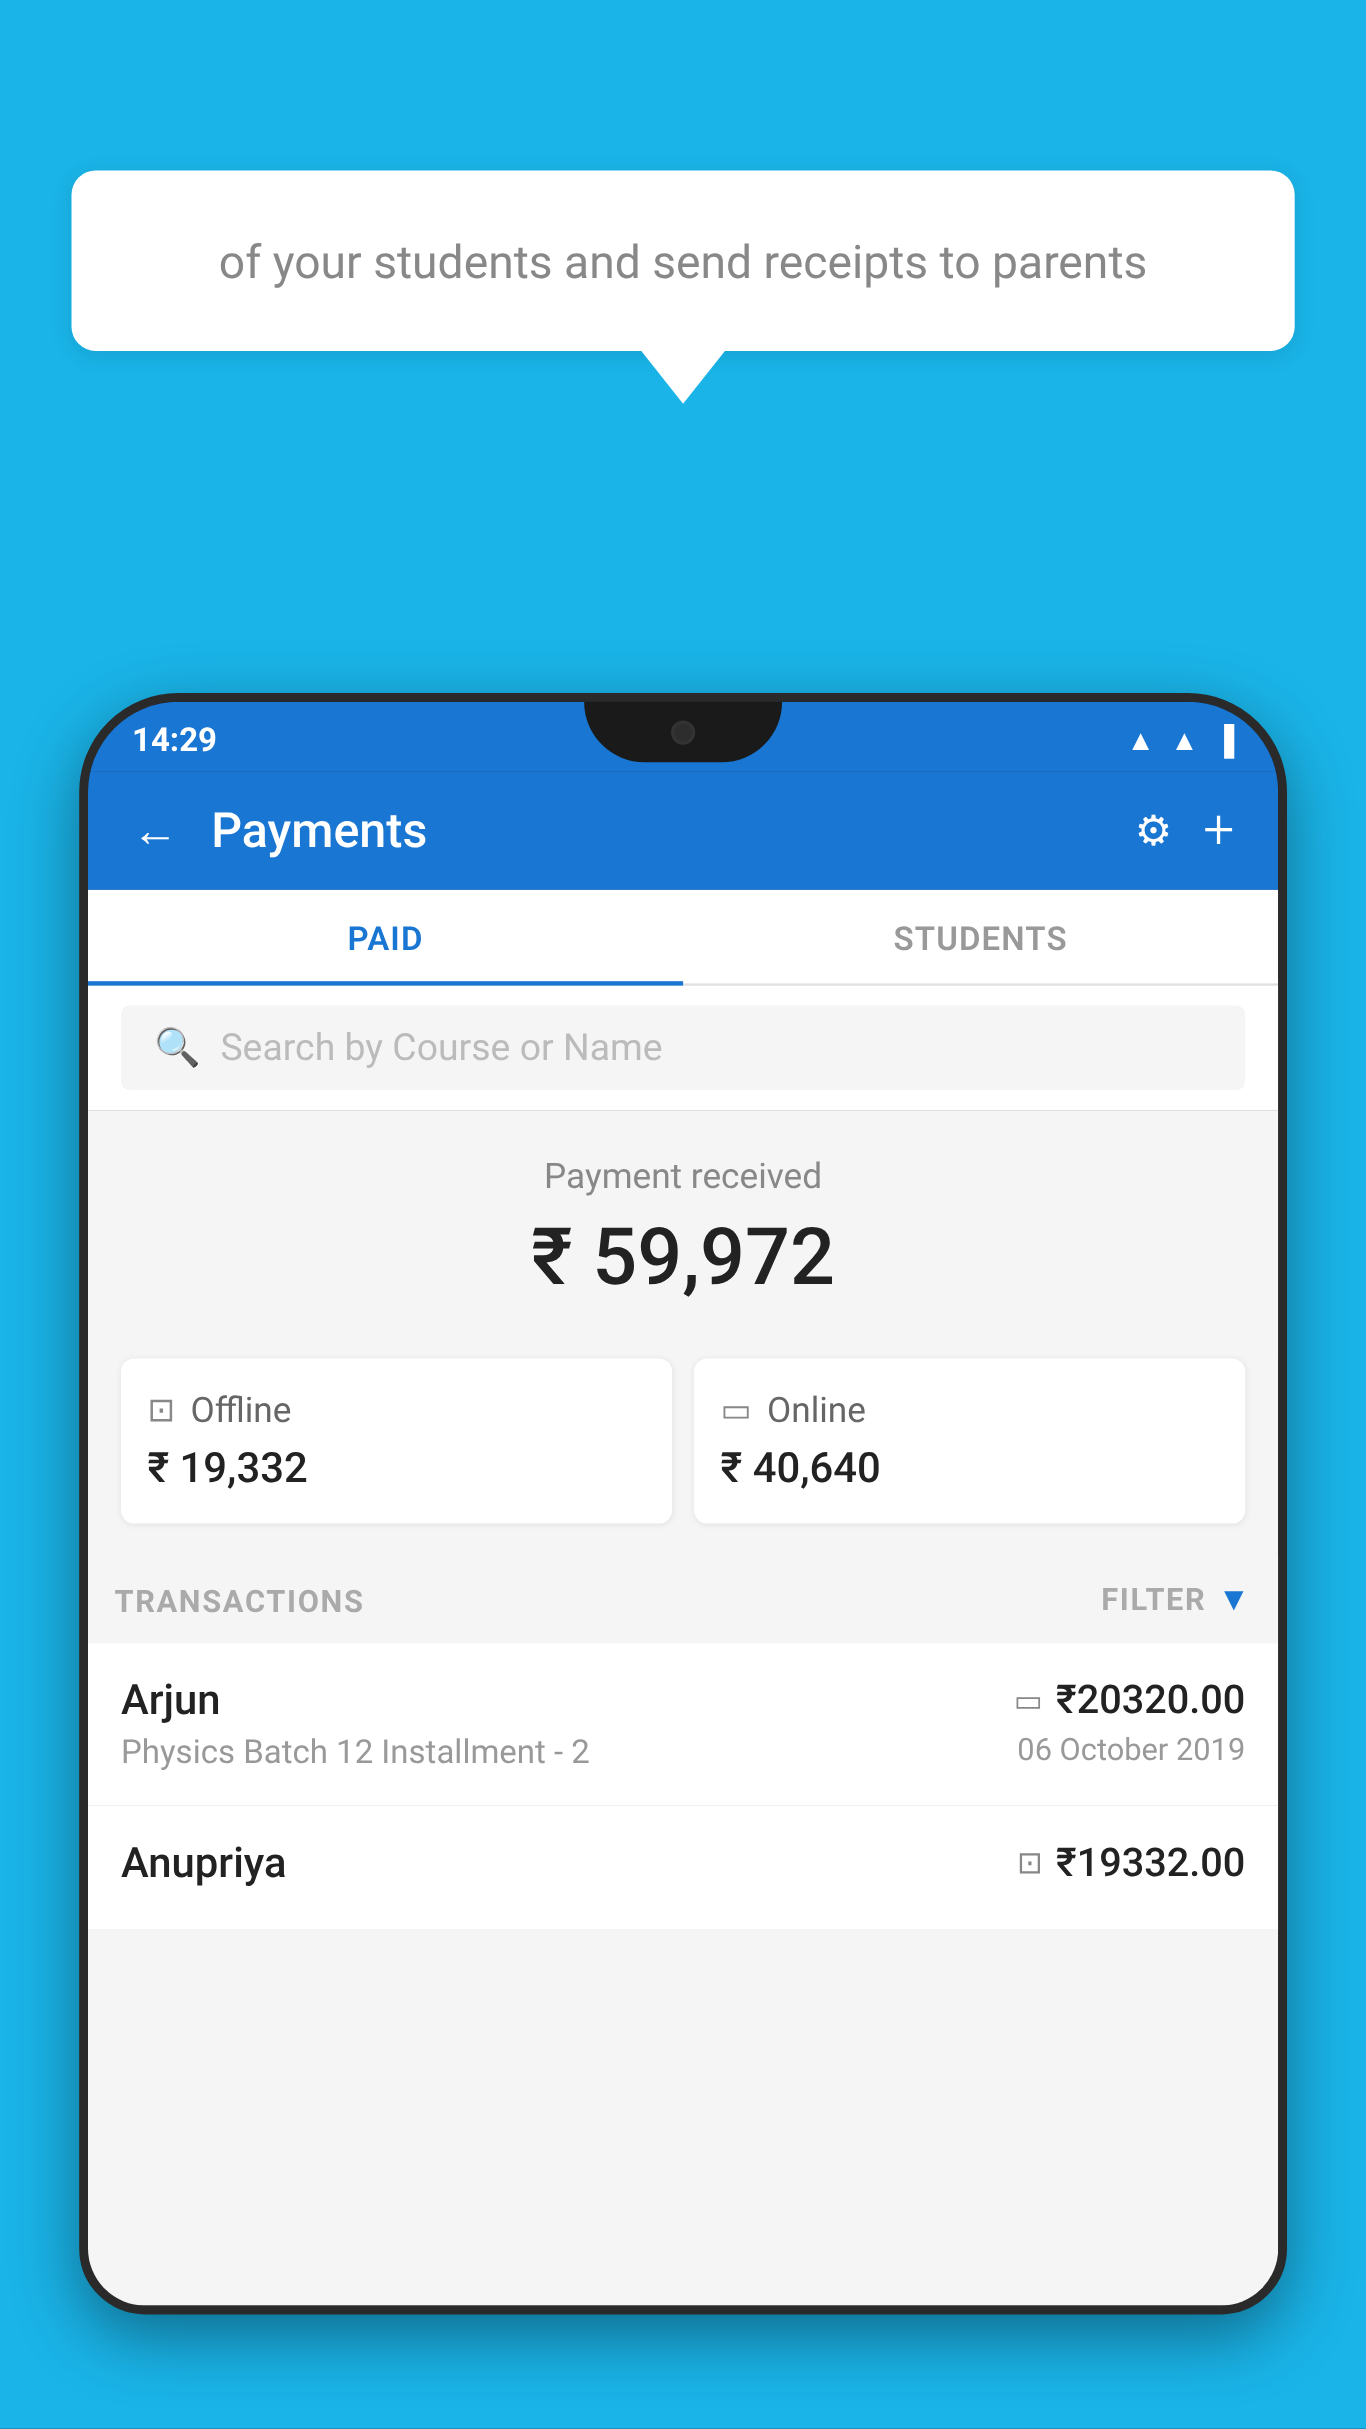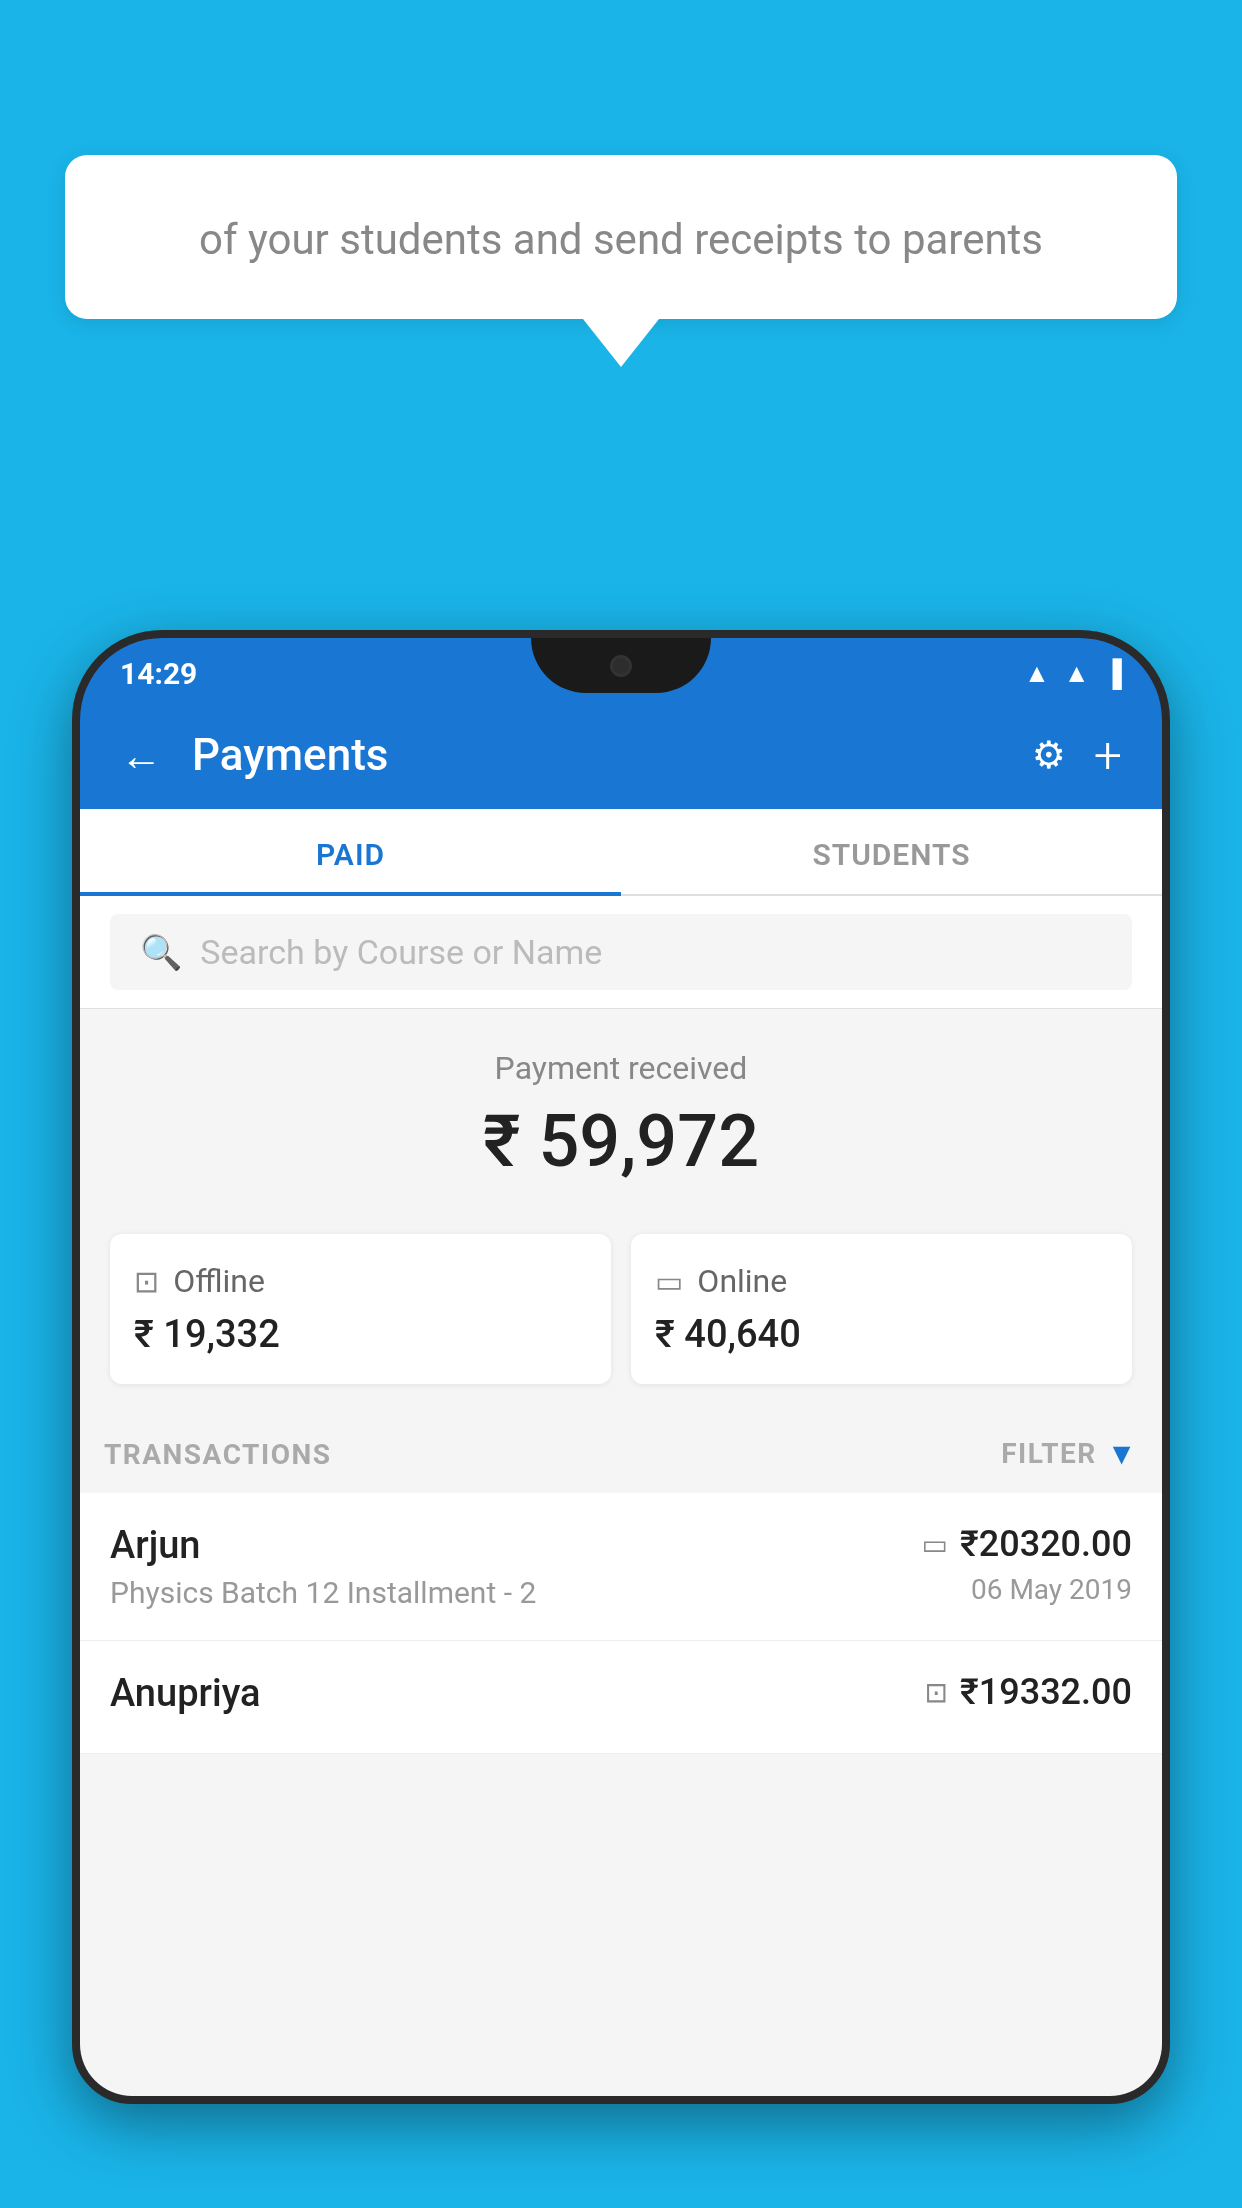--- a/index.html
+++ b/index.html
@@ -437,21 +437,21 @@
       <div class="transaction-row">
         <div class="transaction-left">
           <div class="transaction-name">Arjun</div>
           <div class="transaction-detail">Physics Batch 12 Installment - 2</div>
         </div>
         <div class="transaction-right">
           <div class="transaction-amount-row">
             <span class="transaction-icon">▭</span>
             <span class="transaction-amount">₹20320.00</span>
           </div>
-          <div class="transaction-date">06 May 2019</div>
+          <div class="transaction-date">06 October 2019</div>
         </div>
       </div>
 
       <div class="transaction-row">
         <div class="transaction-left">
           <div class="transaction-name">Anupriya</div>
           <div class="transaction-detail"></div>
         </div>
         <div class="transaction-right">
           <div class="transaction-amount-row">

